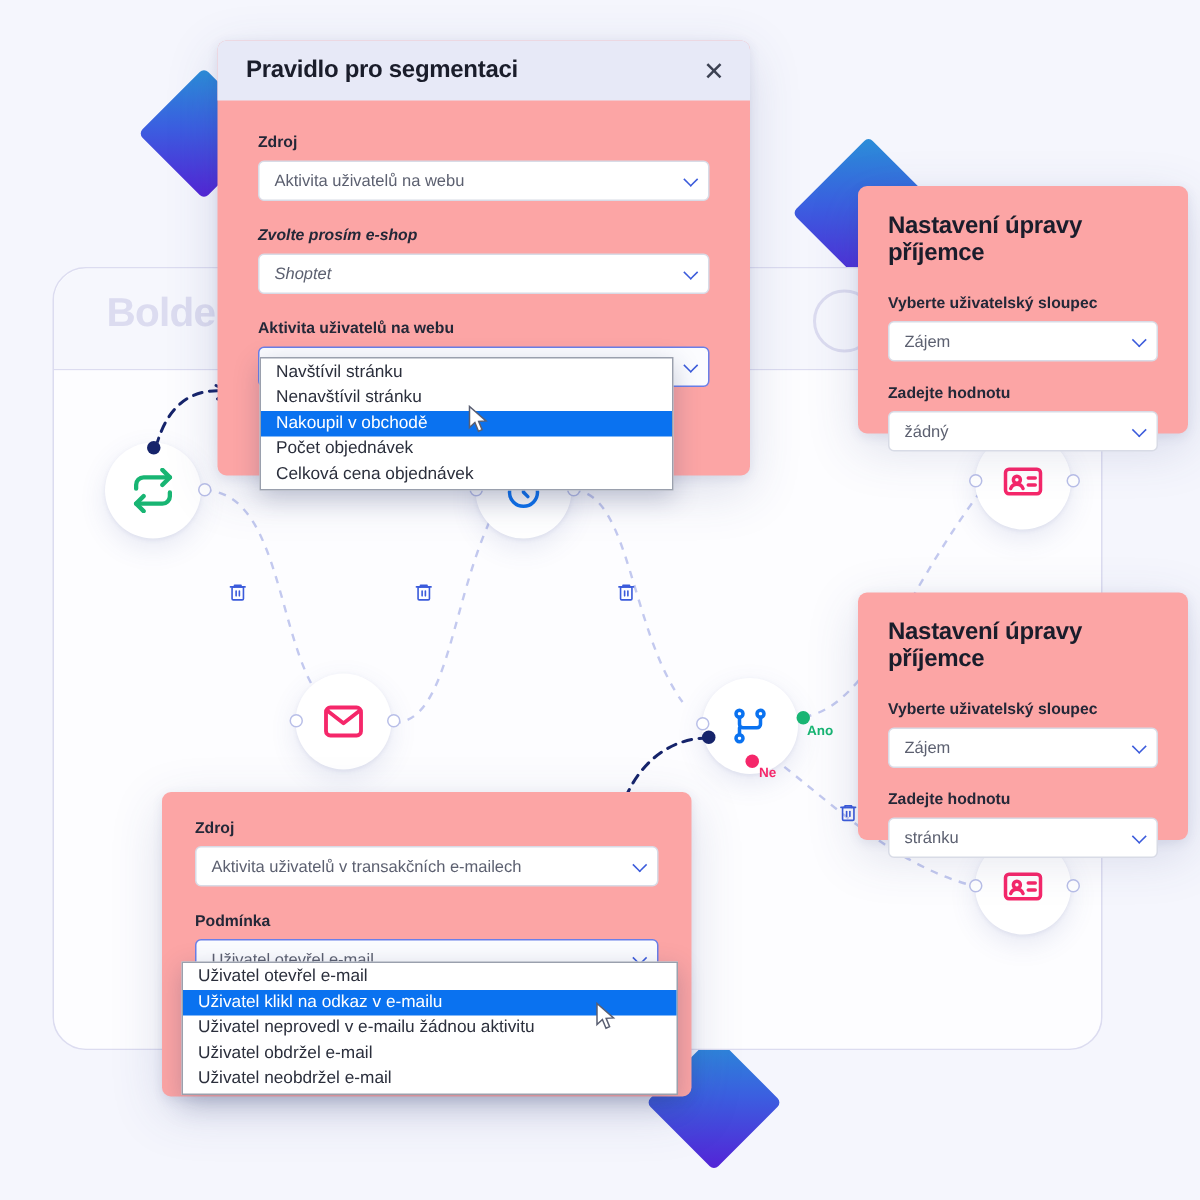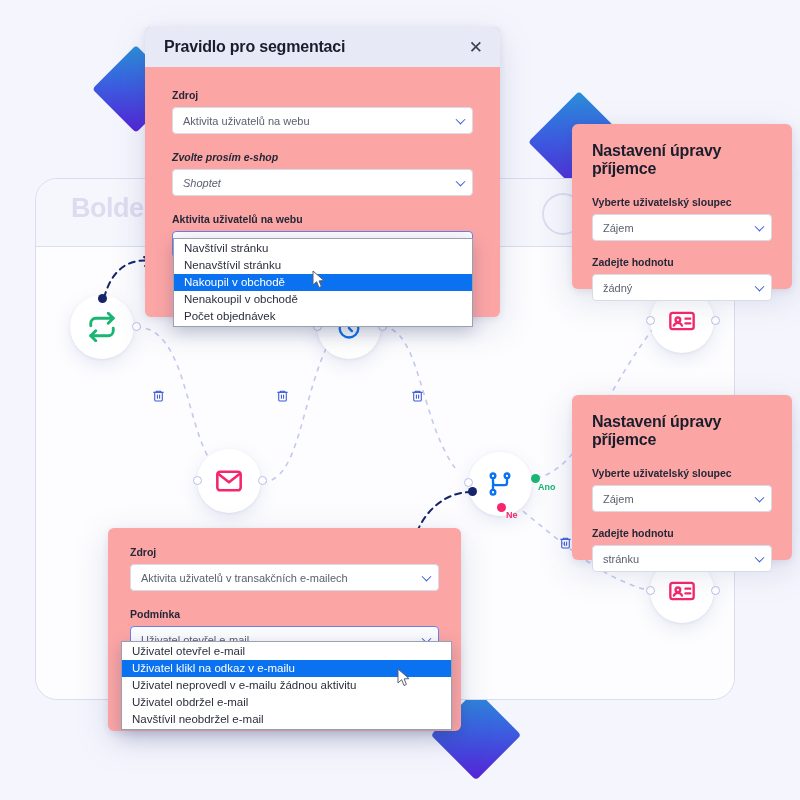--- a/index.html
+++ b/index.html
@@ -264,26 +264,26 @@
     <div>
       <div class="fld-label">Aktivita uživatelů na webu</div>
       <div class="select focused">
         <span>Nakoupil v obchodě</span>
         <span class="caret"></span>
       </div>
     </div>
   </div>
 </div>
 
-<div class="dd-list" style="left:173px; top:238px; width:300px;">
+<div class="dd-list" style="left:173px; top:238px; width:276px;">
   <div class="dd-item">Navštívil stránku</div>
   <div class="dd-item">Nenavštívil stránku</div>
   <div class="dd-item sel">Nakoupil v obchodě</div>
-  <div class="dd-item">Nenakoupil v obchodě</div>
   <div class="dd-item">Počet objednávek</div>
+  <div class="dd-item">Celková cena objednávek</div>
 </div>
 <svg class="cursor" width="14" height="20" style="left:312px; top:270px;" viewBox="0 0 14 20">
   <path d="M1 1 L1 15 L4.6 11.7 L7 17.5 L9.4 16.4 L7.1 10.9 L12 10.6 Z" fill="#fff" stroke="#5a5f72" stroke-width="1"></path>
 </svg>
 
 <div class="panel" style="left:572px; top:124px; width:220px; height:165px; padding:18px 20px 0 20px;">
   <div class="panel-title" style="margin-bottom:18px;">Nastavení úpravy příjemce</div>
   <div style="margin-bottom:15px;">
     <div class="fld-label">Vyberte uživatelský sloupec</div>
     <div class="select">
@@ -333,17 +333,17 @@
       <span class="caret"></span>
     </div>
   </div>
 </div>
 
 <div class="dd-list" style="left:121px; top:641px; width:331px;">
   <div class="dd-item">Uživatel otevřel e-mail</div>
   <div class="dd-item sel">Uživatel klikl na odkaz v e-mailu</div>
   <div class="dd-item">Uživatel neprovedl v e-mailu žádnou aktivitu</div>
   <div class="dd-item">Uživatel obdržel e-mail</div>
-  <div class="dd-item">Navštívil neobdržel e-mail</div>
+  <div class="dd-item">Uživatel neobdržel e-mail</div>
 </div>
 <svg class="cursor" width="14" height="20" style="left:397px; top:668px;" viewBox="0 0 14 20">
   <path d="M1 1 L1 15 L4.6 11.7 L7 17.5 L9.4 16.4 L7.1 10.9 L12 10.6 Z" fill="#fff" stroke="#5a5f72" stroke-width="1"></path>
 </svg>
 
 </body></html>

